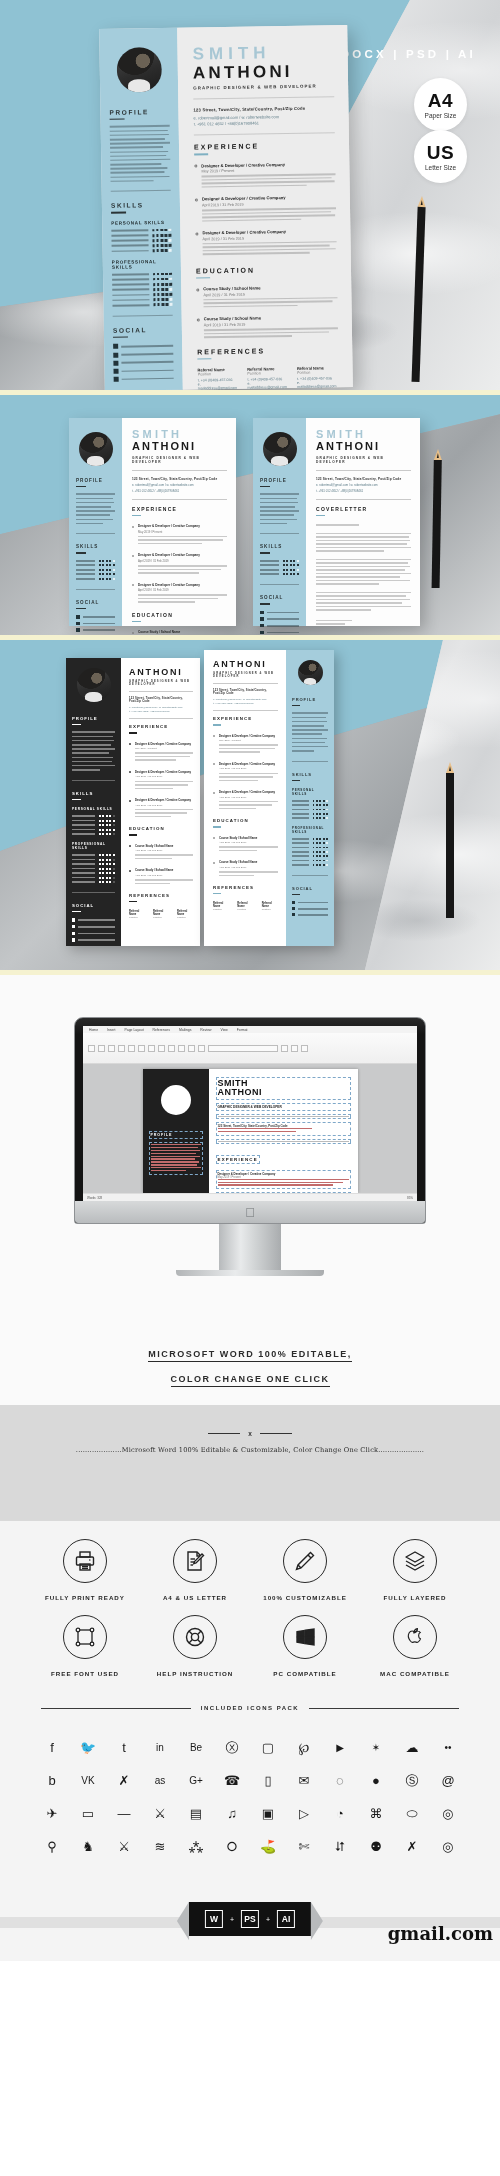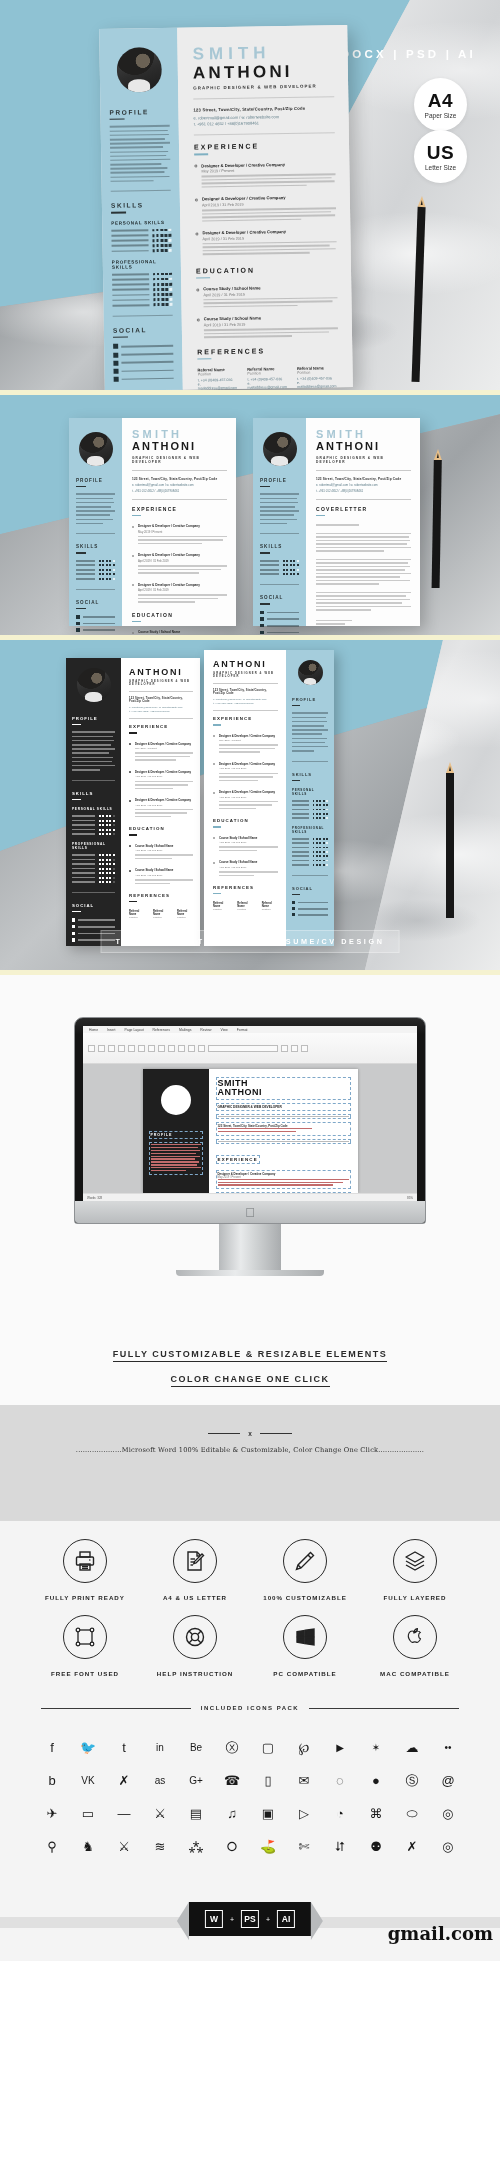--- a/index.html
+++ b/index.html
@@ -1371,21 +1371,20 @@
             <span class="social-txt"></span>
           </div>
         <div class="social-row">
             <span class="sq" style="width:3px;height:3px;flex:0 0 3px"></span>
             <span class="social-txt"></span>
           </div>
       </div>
     </div>
   </div>
 
-  <div class="banner" style="top:290px;">TWO STYLE &amp; TWO COLOR RESUME/CV DESIGN</div>
 </section>
 
 <div class="sep-yellow"></div>
 
 <section class="panel" id="panel4">
   <div class="imac-wrap">
     <div class="imac-screen">
       <div class="word-win">
         <div class="word-ribbon">
           <div class="word-tabs">
@@ -1482,21 +1481,21 @@
       </div>
       <div class="imac-bezel-bottom">
         <span class="apple-logo"></span>
       </div>
     </div>
     <div class="imac-neck"></div>
     <div class="imac-foot"></div>
   </div>
 
   <div class="caption-block">
-    <div><span class="caption-line">FULLY CUSTOMIZABLE &amp; RESIZABLE ELEMENTS</span></div>
+    <div><span class="caption-line">MICROSOFT WORD 100% EDITABLE,</span></div>
     <div><span class="caption-line">COLOR CHANGE ONE CLICK</span></div>
   </div>
 </section>
 
 <section class="panel" id="panel5">
   <div class="x-rule">
     <span class="ln"></span>
     <span class="xx">x</span>
     <span class="ln"></span>
   </div>

